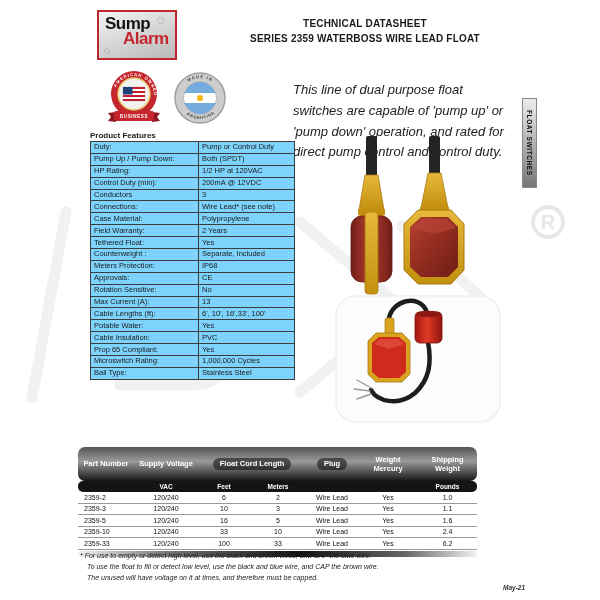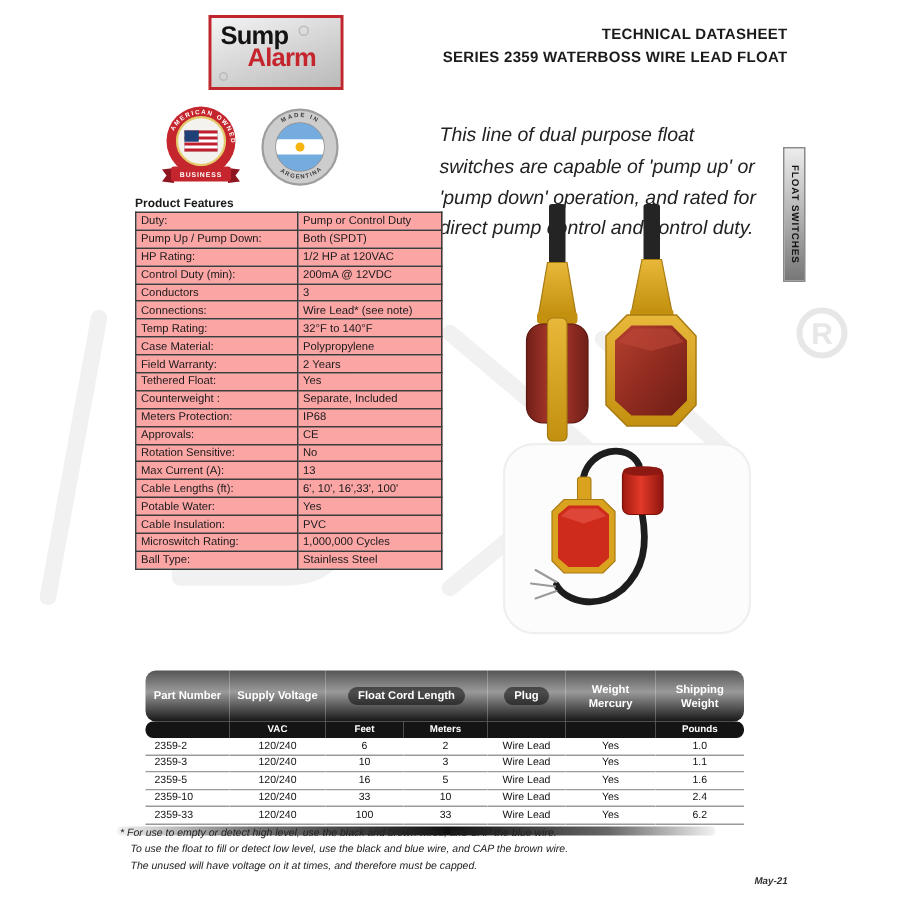--- a/index.html
+++ b/index.html
@@ -4,51 +4,51 @@
 <style>
   html,body{margin:0;padding:0;background:#fff;}
   .page{position:relative;width:600px;height:600px;background:#fff;overflow:hidden;
         font-family:"Liberation Sans",sans-serif;color:#1a1a1a;}
   .abs{position:absolute;}
 
   
   .wm{left:0;top:130px;width:600px;height:330px;pointer-events:none;}
 
   
-  .logo{left:97px;top:10px;width:90px;height:50px;border:2px solid #c0272d;
+  .logo{left:97px;top:10px;width:80px;height:50px;border:2px solid #c0272d;
         background:linear-gradient(160deg,#f4f4f4 0%,#d9d9d9 45%,#b9b9b9 100%);
-        box-sizing:border-box;overflow:hidden;margin-left:42px;}
+        box-sizing:border-box;overflow:hidden;}
   .logo-l1{font-weight:800;font-size:17px;letter-spacing:-0.5px;color:#131313;margin:3px 0 0 6px;line-height:1;}
   .logo-l2{font-weight:800;font-size:17px;letter-spacing:-0.5px;color:#c5252c;margin:-2px 0 0 24px;line-height:1;}
   .bub{position:absolute;border:1px solid #bbb;border-radius:50%;}
 
   
-  .title{left:205px;top:16px;width:320px;text-align:right;font-weight:bold;font-size:10px;line-height:1.5;letter-spacing:.2px;}
+  .title{left:205px;top:16px;width:320px;text-align:center;font-weight:bold;font-size:10px;line-height:1.5;letter-spacing:.2px;}
 
   
   .intro{left:293px;top:80px;width:214px;font-style:italic;font-size:13px;line-height:1.6;color:#222;}
 
   
   .vtab{left:522px;top:98px;width:15px;height:90px;box-sizing:border-box;
         background:linear-gradient(180deg,#ececec 0%,#b9b9b9 45%,#777 100%);
         border:1px solid #8a8a8a;color:#111;font-size:6.5px;font-weight:bold;letter-spacing:.6px;
         writing-mode:vertical-rl;text-align:center;line-height:13px;}
 
   
   .feat-head{left:90px;top:131px;font-size:8px;font-weight:bold;}
   .feat-wrap{left:90px;top:141px;}
   table.feat{border-collapse:collapse;}
   table.feat td{border:1px solid #3c3c3c;font-size:7.5px;height:10.9px;line-height:10px;
-                padding:0 3px;white-space:nowrap;background:#fca5a5;}
+                padding:0 3px;white-space:nowrap;background:#7dd3fc;}
   table.feat td:first-child{width:101px;}
   table.feat td:last-child{width:89px;}
 
   
   .parts-wrap{left:78px;top:447px;width:399px;}
-  table.parts{border-collapse:separate;border-spacing:0;width:399px;table-layout:fixed;margin-left:19px;}
+  table.parts{border-collapse:separate;border-spacing:0;width:399px;table-layout:fixed;}
   table.parts th{background:linear-gradient(180deg,#555 0%,#9a9a9a 42%,#161616 100%);
                  color:#fff;font-size:7.5px;font-weight:bold;height:32px;vertical-align:middle;
                  line-height:1.25;padding:1px 2px;}
   th.th-first{border-radius:7px 0 0 7px;}
   th.th-last{border-radius:0 7px 7px 0;}
   .pill{display:inline-block;background:rgba(0,0,0,.5);border-radius:7px;padding:1px 7px;}
   tr.units td{background:#141414;color:#fff;font-size:6.5px;font-weight:bold;height:9px;
               text-align:center;line-height:9px;}
   tr.units td:first-child{border-radius:5px 0 0 5px;}
   tr.units td:last-child{border-radius:0 5px 5px 0;}
@@ -171,24 +171,20 @@
           </tr>
           <tr>
             <td>Conductors</td>
             <td>3</td>
           </tr>
           <tr>
             <td>Connections:</td>
             <td>Wire Lead* (see note)</td>
           </tr>
           <tr>
-            <td>Temp Rating:</td>
-            <td>32°F to 140°F</td>
-          </tr>
-          <tr>
             <td>Case Material:</td>
             <td>Polypropylene</td>
           </tr>
           <tr>
             <td>Field Warranty:</td>
             <td>2 Years</td>
           </tr>
           <tr>
             <td>Tethered Float:</td>
             <td>Yes</td>
@@ -217,20 +213,24 @@
             <td>Cable Lengths (ft):</td>
             <td>6', 10', 16',33', 100'</td>
           </tr>
           <tr>
             <td>Potable Water:</td>
             <td>Yes</td>
           </tr>
           <tr>
             <td>Cable Insulation:</td>
             <td>PVC</td>
+          </tr>
+          <tr>
+            <td>Prop 65 Compliant:</td>
+            <td>Yes</td>
           </tr>
           <tr>
             <td>Microswitch Rating:</td>
             <td>1,000,000 Cycles</td>
           </tr>
           <tr>
             <td>Ball Type:</td>
             <td>Stainless Steel</td>
           </tr>
         </tbody>

